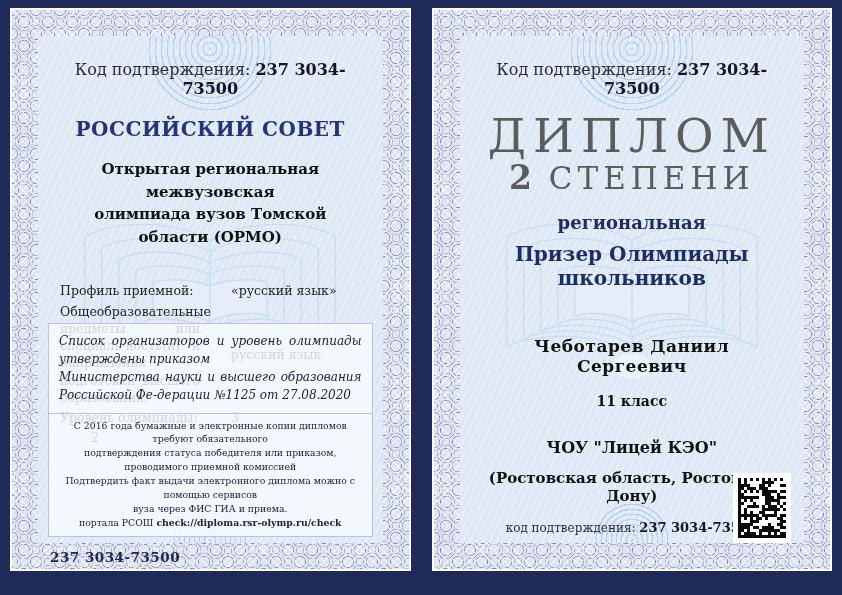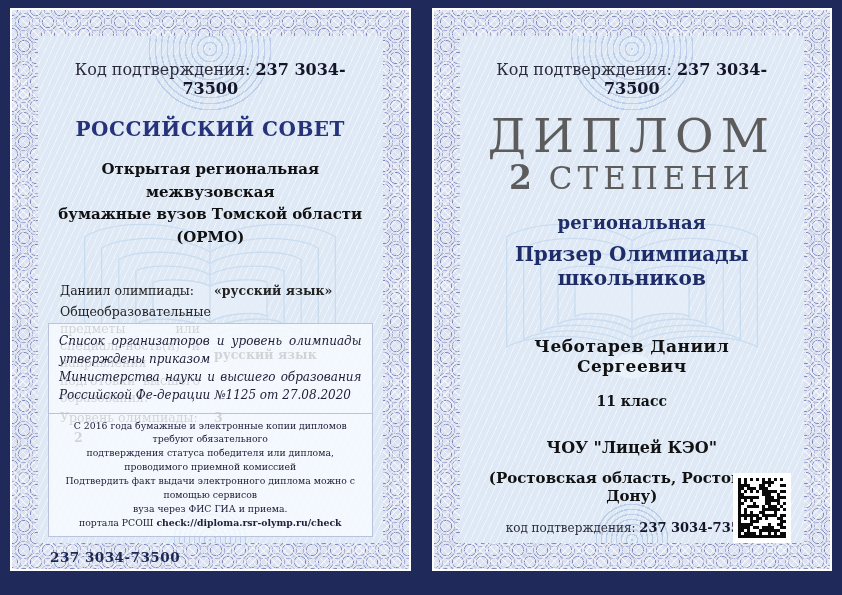--- a/index.html
+++ b/index.html
@@ -49,21 +49,21 @@
 
   .code-line{font-size:16px;color:#2a2a3a;}
   .code-line b{color:#15152a;}
 
   
   .council{margin-top:18px;font-size:20px;font-weight:bold;color:#26337b;line-height:1.32;letter-spacing:.5px;}
   .subtitle{margin-top:16px;font-size:15px;font-weight:bold;color:#111;line-height:1.5;}
   .fields{margin-top:34px;text-align:left;font-size:12.5px;line-height:1.38;color:#222;padding:0 2px;}
   .frow{display:flex;margin-bottom:3px;}
   .flabel{width:140px;text-align:justify;}
-  .fval{margin-left:14px;font-weight:bold;align-self:center;}
+  .fval{margin-left:31px;font-weight:normal;align-self:center;}
   .frow.top .fval{align-self:flex-start;}
   .frow.gap{margin-top:9px;}
   .legal{
     position:absolute;left:10px;right:10px;bottom:6px;z-index:2;
     background:rgba(248,251,255,.82);border:1px solid #b9c3dd;text-align:left;
   }
   .order-note{padding:8px 10px 9px 10px;font-style:italic;font-size:12px;line-height:1.5;text-align:justify;color:#20203a;}
   .notice{border-top:1px solid #b9c3dd;padding:5px 8px 6px 8px;font-size:9.3px;line-height:1.5;text-align:center;color:#20203a;}
   .page-code{
     position:absolute;left:38px;bottom:4px;z-index:3;
@@ -112,26 +112,26 @@
           <span>Код подтверждения:</span>
           <b>237 3034-73500</b>
         </div>
 
         <div class="council z">
           <div>РОССИЙСКИЙ СОВЕТ</div>
         </div>
 
         <div class="subtitle z">
           <div>Открытая региональная межвузовская</div>
-          <div>бумажные вузов Томской области (ОРМО)</div>
+          <div>олимпиада вузов Томской области (ОРМО)</div>
         </div>
 
         <div class="fields z">
           <div class="frow top">
-            <div class="flabel">Даниил олимпиады:</div>
+            <div class="flabel">Профиль приемной:</div>
             <div class="fval">«русский язык»</div>
           </div>
           <div class="frow">
             <div class="flabel">Общеобразовательные предметы или специаль-ность(и) и направления подготовки высшего образования:</div>
             <div class="fval">русский язык</div>
           </div>
           <div class="frow">
             <div class="flabel">Уровень олимпиады:</div>
             <div class="fval">3</div>
           </div>
@@ -140,21 +140,21 @@
           </div>
         </div>
 
         <div class="legal">
           <div class="order-note">
             <div>Список организаторов и уровень олимпиады утверждены приказом</div>
             <div>Министерства науки и высшего образования Российской Фе-дерации №1125 от 27.08.2020</div>
           </div>
           <div class="notice">
             <div>С 2016 года бумажные и электронные копии дипломов требуют обязательного</div>
-            <div>подтверждения статуса победителя или диплома, проводимого приемной комиссией</div>
+            <div>подтверждения статуса победителя или приказом, проводимого приемной комиссией</div>
             <div>Подтвердить факт выдачи электронного диплома можно с помощью сервисов</div>
             <div>вуза через ФИС ГИА и приема.</div>
             <div>
               <span>портала РСОШ </span><b>check://diploma.rsr-olymp.ru/check</b>
             </div>
           </div>
         </div>
 
       </div>
       <div class="page-code">237 3034-73500</div>

